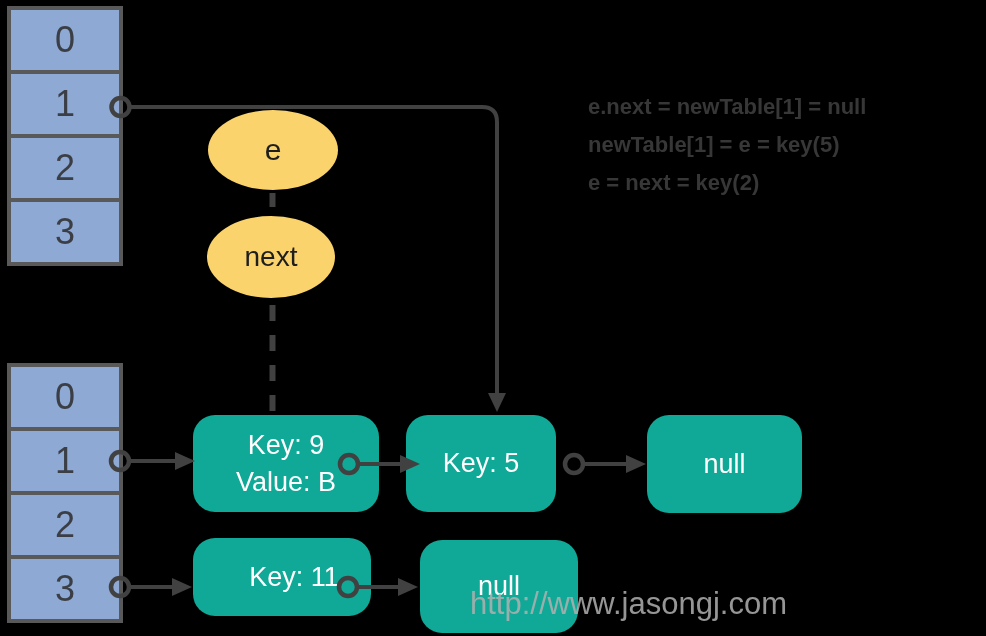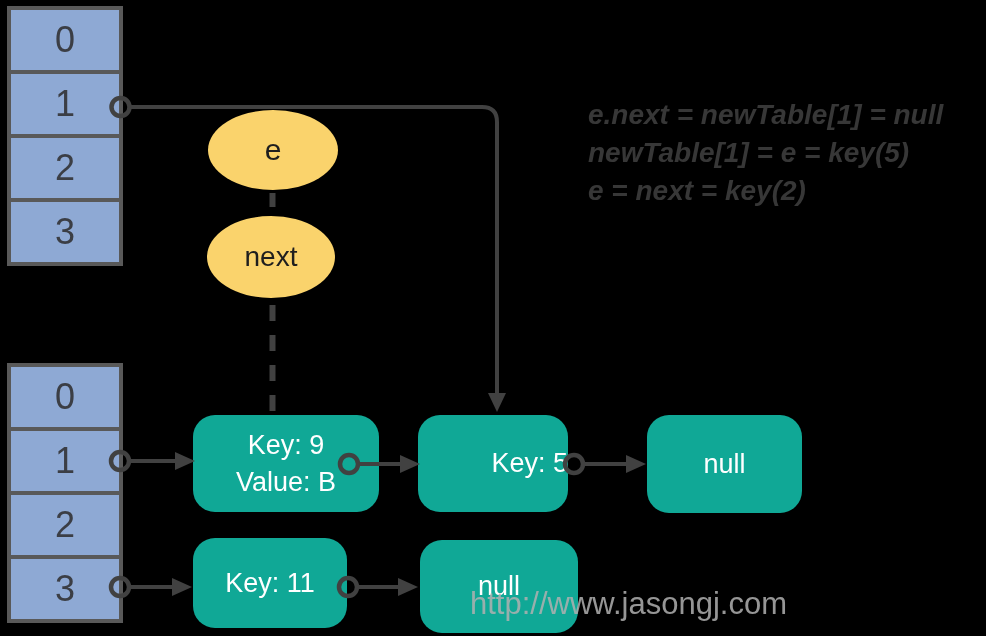--- a/index.html
+++ b/index.html
@@ -56,36 +56,35 @@
     display: flex;
     flex-direction: column;
     align-items: center;
     justify-content: center;
     font-size: 27px;
     line-height: 37px;
     z-index: 2;
     text-align: center;
   }
   .node.key9        { left: 193px; top: 415px; width: 186px; height: 97px; }
-  .node.key5        { left: 418px; top: 415px; width: 150px; height: 97px; align-items: flex-end; }
+  .node.key5        { left: 406px; top: 415px; width: 150px; height: 97px; }
   .node.null-top    { left: 647px; top: 415px; width: 155px; height: 98px; }
-  .node.key11       { left: 193px; top: 538px; width: 154px; height: 90px; }
+  .node.key11       { left: 193px; top: 538px; width: 154px; height: 78px; padding-left: 24px; }
   .node.null-bottom { left: 420px; top: 540px; width: 158px; height: 93px; }
 
   
   .code-block {
     position: absolute;
     left: 588px;
-    top: 96px;
-    font-size: 28px;
+    top: 88px;
+    font-size: 22px;
     line-height: 38px;
     font-weight: 700;
     color: #373737;
     white-space: nowrap;
-    font-style: italic;
   }
 
   
   .watermark {
     position: absolute;
     left: 470px;
     top: 586px;
     font-size: 31px;
     color: rgba(176, 176, 176, 0.85);
     z-index: 30;

